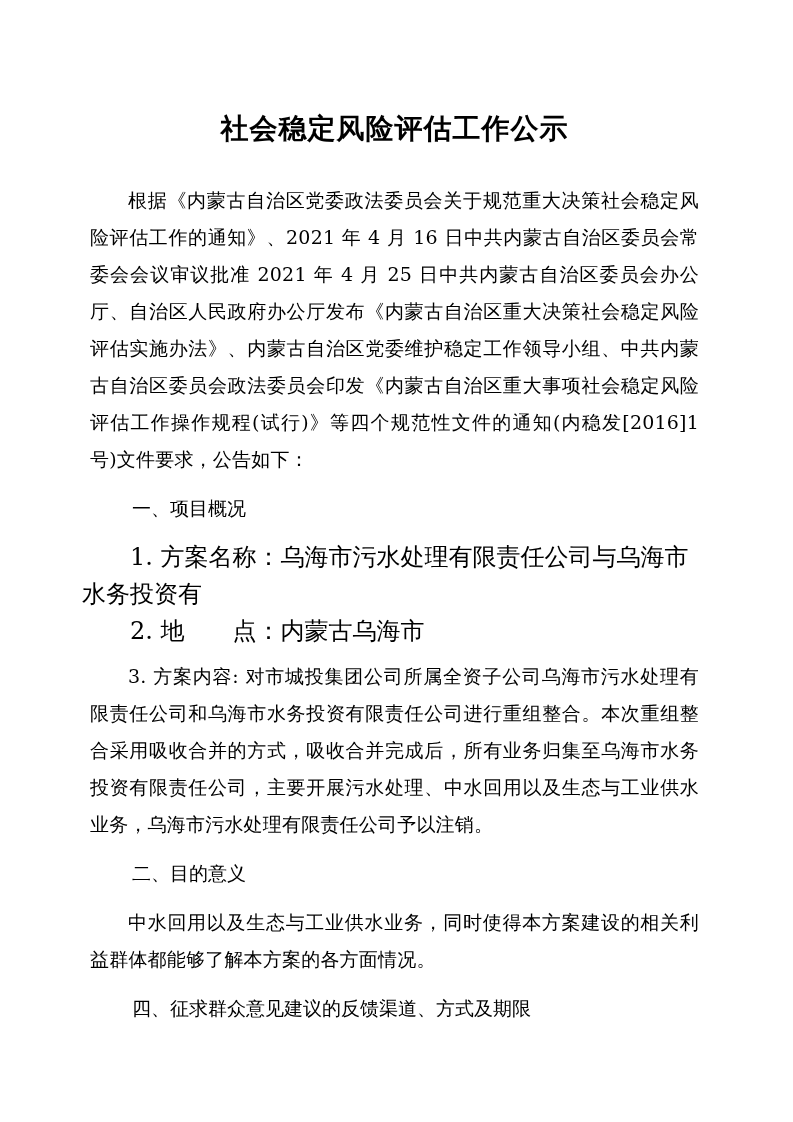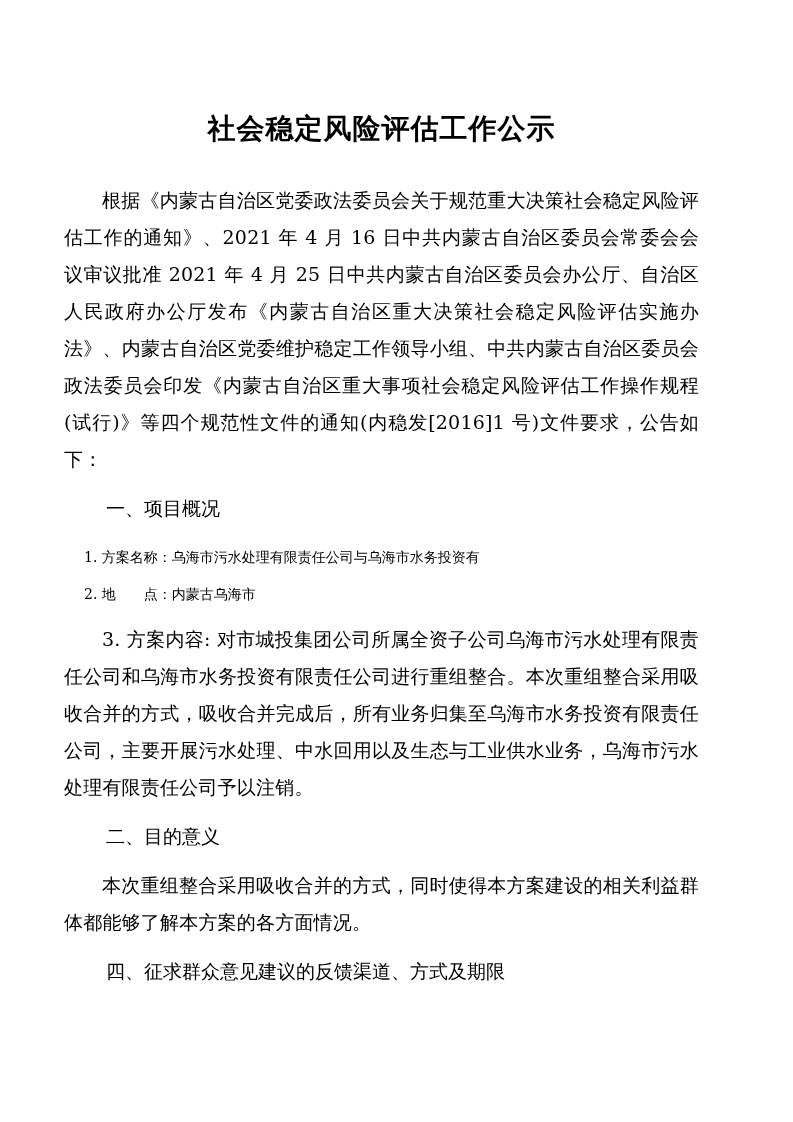--- a/index.html
+++ b/index.html
@@ -12,21 +12,21 @@
     height: 1122px;
     font-family: "DejaVu Serif", "Liberation Serif", serif;
     color: #000000;
     position: relative;
     overflow: hidden;
   }
   .page {
     width: 793px;
     height: 796px;
     box-sizing: border-box;
-    padding: 92px 86px 60px 56px;
+    padding: 92px 86px 60px 82px;
     position: relative;
   }
   .doc-title {
     text-align: center;
     font-size: 28px;
     font-weight: bold;
     letter-spacing: 1px;
     margin: 18px 0 34px 0;
     font-family: "DejaVu Sans", "Liberation Sans", sans-serif;
   }
@@ -39,21 +39,21 @@
     text-indent: 2em;
     letter-spacing: 0.2px;
   }
   .sect {
     font-size: 19px;
     line-height: 37px;
     text-indent: 2em;
     margin: 12px;
   }
   .item {
-    font-size: 14px;
+    font-size: 24px;
     line-height: 37px;
     text-indent: 2em;
     margin: 0;
   }
   .item-cont {
     font-size: 19px;
     line-height: 37px;
     text-indent: 0;
     margin: 0;
     text-align: center;
@@ -65,16 +65,16 @@
 
 <div class="page">
   <h1 class="doc-title">社会稳定风险评估工作公示</h1>
   <div>
     <p class="para">根据《内蒙古自治区党委政法委员会关于规范重大决策社会稳定风险评估工作的通知》、2021 年 4 月 16 日中共内蒙古自治区委员会常委会会议审议批准 2021 年 4 月 25 日中共内蒙古自治区委员会办公厅、自治区人民政府办公厅发布《内蒙古自治区重大决策社会稳定风险评估实施办法》、内蒙古自治区党委维护稳定工作领导小组、中共内蒙古自治区委员会政法委员会印发《内蒙古自治区重大事项社会稳定风险评估工作操作规程(试行)》等四个规范性文件的通知(内稳发[2016]1 号)文件要求，公告如下：</p>
     <p class="sect">一、项目概况</p>
     <p class="item">1. 方案名称：乌海市污水处理有限责任公司与乌海市水务投资有</p>
     <p class="item">2. 地　　点：内蒙古乌海市</p>
     <p class="para">3. 方案内容: 对市城投集团公司所属全资子公司乌海市污水处理有限责任公司和乌海市水务投资有限责任公司进行重组整合。本次重组整合采用吸收合并的方式，吸收合并完成后，所有业务归集至乌海市水务投资有限责任公司，主要开展污水处理、中水回用以及生态与工业供水业务，乌海市污水处理有限责任公司予以注销。</p>
     <p class="sect">二、目的意义</p>
-    <p class="para">本次重组整合采用吸收合并的方式，同时使得本方案建设的相关利益群体都能够了解本方案的各方面情况。</p>
+    <p class="para">中水回用以及生态与工业供水业务，同时使得本方案建设的相关利益群体都能够了解本方案的各方面情况。</p>
     <p class="sect">四、征求群众意见建议的反馈渠道、方式及期限</p>
   </div>
 </div>
 
 </body></html>

